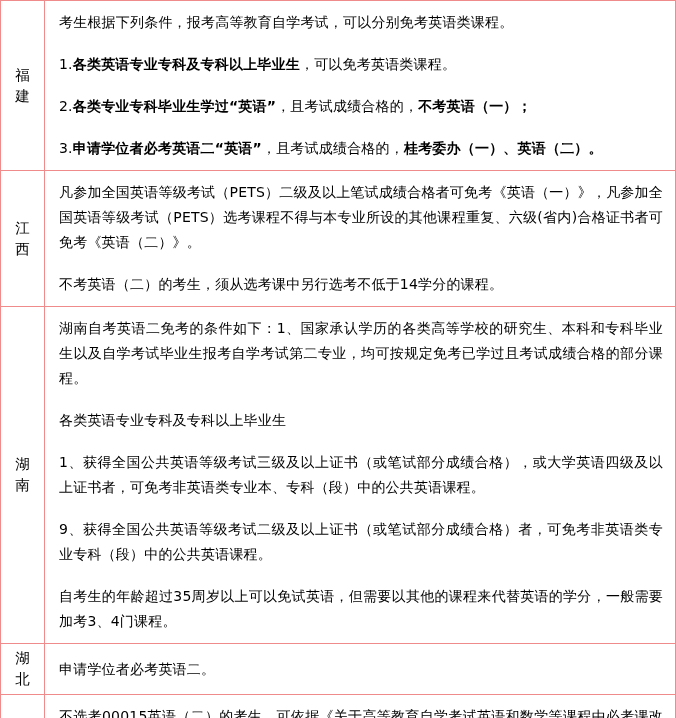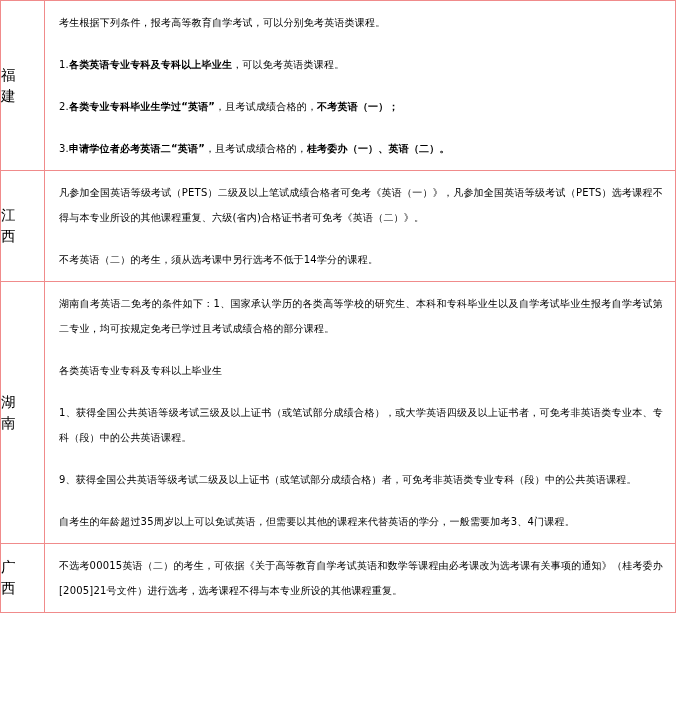--- a/index.html
+++ b/index.html
@@ -19,32 +19,33 @@
     border-collapse: collapse;
     table-layout: fixed;
   }
   .doc-table td {
     border: 1px solid #f08b8b;
     vertical-align: middle;
     padding: 0;
   }
   td.region-cell {
     width: 44px;
+    text-align: center;
     font-size: 14.5px;
     line-height: 21px;
     color: #000;
     padding: 4px 0;
     box-sizing: border-box;
   }
   td.content-cell {
     padding: 9px 12px 9px 14px;
     box-sizing: border-box;
   }
   .para {
-    font-size: 10px;
+    font-size: 14px;
     line-height: 25px;
     margin: 0;
     text-align: justify;
     text-justify: inter-ideograph;
     letter-spacing: 0.2px;
   }
   .para + .para {
     margin-top: 17px;
   }
   .bold {
@@ -87,20 +88,28 @@
       <td class="content-cell">
         <p class="para">湖南自考英语二免考的条件如下：1、国家承认学历的各类高等学校的研究生、本科和专科毕业生以及自学考试毕业生报考自学考试第二专业，均可按规定免考已学过且考试成绩合格的部分课程。</p>
         <p class="para">各类英语专业专科及专科以上毕业生</p>
         <p class="para">1、获得全国公共英语等级考试三级及以上证书（或笔试部分成绩合格），或大学英语四级及以上证书者，可免考非英语类专业本、专科（段）中的公共英语课程。</p>
         <p class="para">9、获得全国公共英语等级考试二级及以上证书（或笔试部分成绩合格）者，可免考非英语类专业专科（段）中的公共英语课程。</p>
         <p class="para">自考生的年龄超过35周岁以上可以免试英语，但需要以其他的课程来代替英语的学分，一般需要加考3、4门课程。</p>
       </td>
     </tr>
     <tr>
       <td class="region-cell">
+        <span class="region-text">湖北</span>
+      </td>
+      <td class="content-cell">
+        <p class="para">申请学位者必考英语二。</p>
+      </td>
+    </tr>
+    <tr>
+      <td class="region-cell">
         <span class="region-text">广西</span>
       </td>
       <td class="content-cell">
         <p class="para">不选考00015英语（二）的考生，可依据《关于高等教育自学考试英语和数学等课程由必考课改为选考课有关事项的通知》（桂考委办[2005]21号文件）进行选考，选考课程不得与本专业所设的其他课程重复。</p>
       </td>
     </tr>
   </tbody>
 </table>
 
 </body></html>

